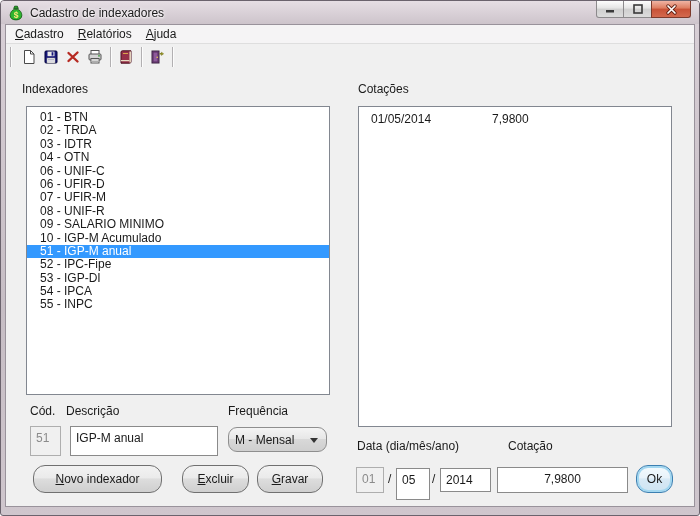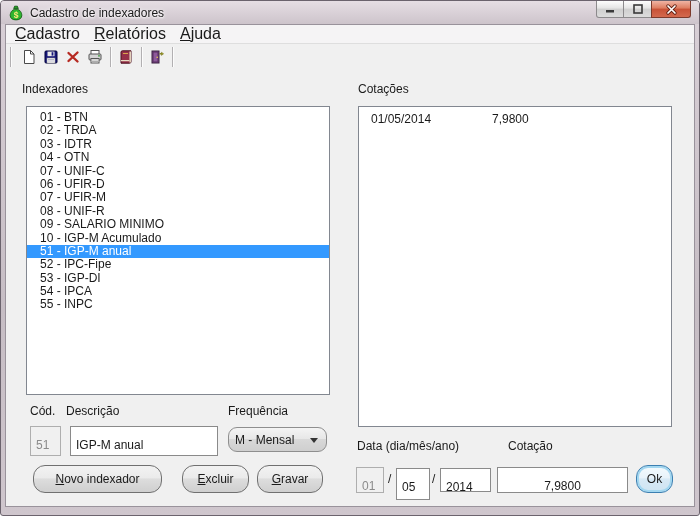--- a/index.html
+++ b/index.html
@@ -30,21 +30,21 @@
     width:40px; border-radius:0 0 3px 0; border-color:#7c3a2c;
     background:linear-gradient(#f0b4a4, #dd7c5f 45%, #c85136 50%, #d3694e);
   }
 
   .client{
     flex:1; margin:0 4px 8px 4px; background:#f0f0f0;
     border:1px solid #99929b; display:flex; flex-direction:column; overflow:hidden;
   }
   .menubar{
     height:19px; background:#f5f4f5; border-bottom:1px solid #dedede;
-    display:flex; align-items:center; padding-left:2px; font-size:16px; color:#1a1a1a;
+    display:flex; align-items:center; padding-left:2px; font-size:12px; color:#1a1a1a;
   }
   .menu-item{ padding:2px 7px; cursor:default; }
   .mn{ text-decoration:underline; }
 
   .toolbar{ height:25px; display:flex; align-items:center; padding-left:4px; background:#f0f0f0; }
   .tb-edge{ width:1px; height:20px; background:#b2b0b2; box-shadow:1px 0 0 #fcfcfc; margin-right:7px; }
   .tb-btn{ width:22px; height:22px; display:flex; align-items:center; justify-content:center; border:1px solid transparent; border-radius:2px; }
   .tb-sep{ width:1px; height:20px; background:#b2b0b2; box-shadow:1px 0 0 #fcfcfc; margin:0 4px; }
 
   .main{ position:relative; flex:1; font-size:12px; color:#1a1a1a; }
@@ -55,21 +55,21 @@
   }
   #indexadores-list{ left:20px; top:37px; width:304px; height:289px; padding-top:4px; }
   #cotacoes-list{ left:352px; top:37px; width:314px; height:321px; padding-top:5px; }
   .li{ height:13.4px; line-height:13.4px; padding-left:13px; white-space:nowrap; font-size:12px; }
   .li.sel{ color:#fff; }
   .crow{ height:14px; line-height:14px; padding-left:12px; font-size:12px; }
   .cdate{ display:inline-block; width:121px; }
 
   .tfield{
     position:absolute; background:#fff; border:1px solid #8a8a8a;
-    font-size:12px; padding:11px 5px 0 5px; overflow:hidden; white-space:nowrap;
+    font-size:12px; padding:4px 5px 0 5px; overflow:hidden; white-space:nowrap;
   }
   .tfield.disabled{ background:#f0f0f0; border-color:#aeaeae; color:#8b8b8b; }
   .tfield.center{ text-align:center; }
 
   .combo{
     position:absolute; left:222px; top:358px; width:99px; height:25px;
     border:1px solid #8e8e8e; border-radius:9px;
     background:linear-gradient(#f4f4f4, #e6e6e6 50%, #d8d8d8 50%, #cfcfcf);
     display:flex; align-items:center; padding-left:6px; font-size:12px;
   }
@@ -188,21 +188,21 @@
     </div>
 
     <div class="main">
 
       <span class="lbl" style="left:16px; top:13px;">Indexadores</span>
       <div class="listbox" id="indexadores-list">
           <div class="li">01 - BTN</div>
           <div class="li">02 - TRDA</div>
           <div class="li">03 - IDTR</div>
           <div class="li">04 - OTN</div>
-          <div class="li">07 - UNIF-C</div>
+          <div class="li">06 - UNIF-C</div>
           <div class="li">06 - UFIR-D</div>
           <div class="li">07 - UFIR-M</div>
           <div class="li">08 - UNIF-R</div>
           <div class="li">09 - SALARIO MINIMO</div>
           <div class="li">10 - IGP-M Acumulado</div>
           <div class="li sel" style="background: rgb(51, 153, 255);">51 - IGP-M anual</div>
           <div class="li">52 - IPC-Fipe</div>
           <div class="li">53 - IGP-DI</div>
           <div class="li">54 - IPCA</div>
           <div class="li">55 - INPC</div>

